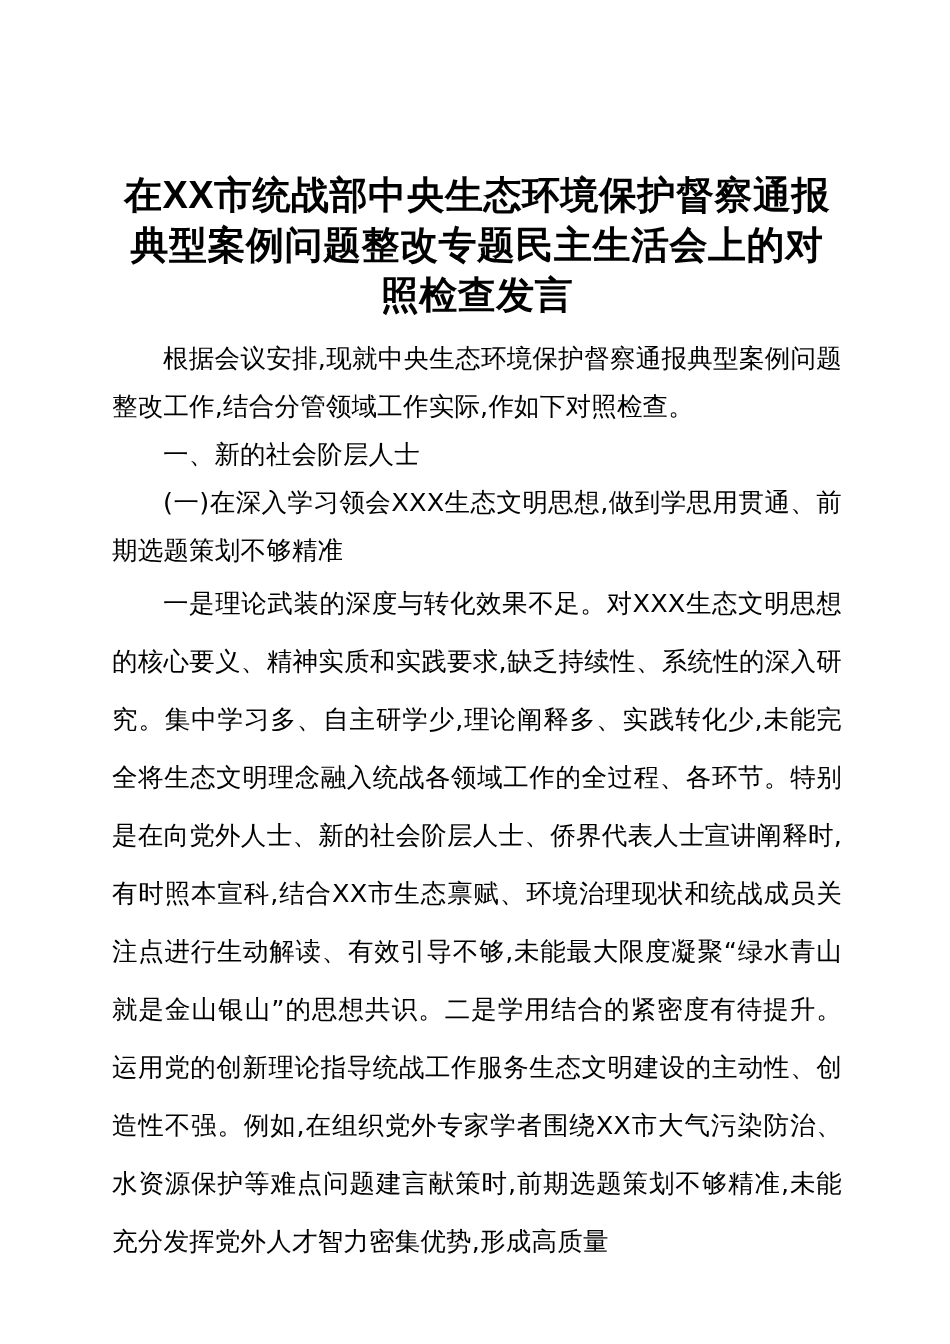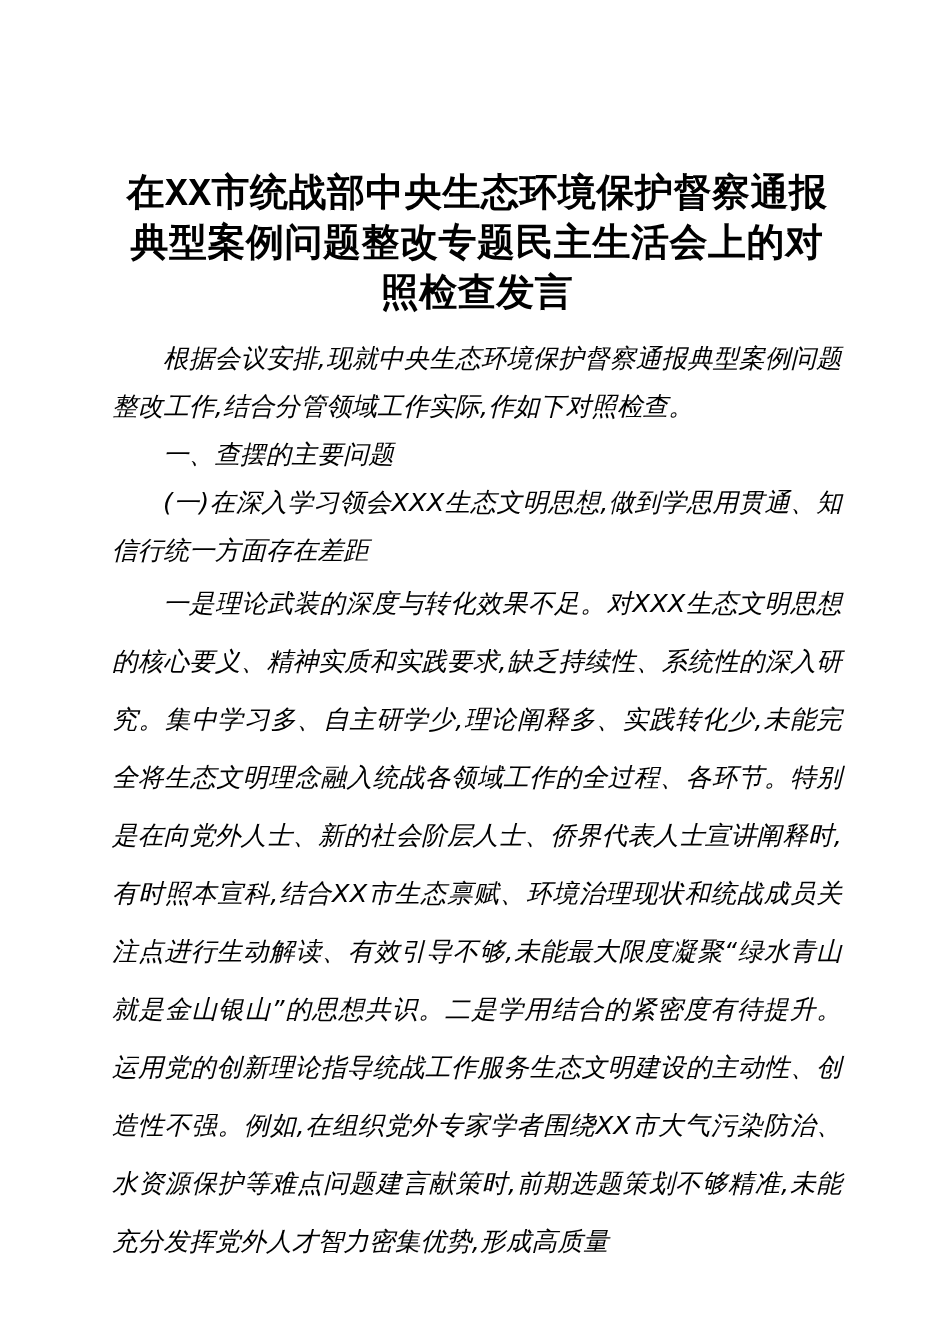--- a/index.html
+++ b/index.html
@@ -15,52 +15,51 @@
     overflow: hidden;
   }
   .page {
     width: 950px;
     height: 1344px;
     box-sizing: border-box;
     padding: 170px 108px 40px 112px;
     position: relative;
   }
   .doc-title {
-    font-family: Liberation Mono, monospace;
+    font-family: Liberation Sans, sans-serif;
     font-weight: bold;
     font-size: 38px;
     line-height: 50px;
     text-align: center;
     letter-spacing: 0.5px;
     margin: 0 0 14px 0;
     word-break: break-all;
   }
   .para {
     font-size: 25.5px;
     line-height: 48px;
     text-align: justify;
     text-justify: inter-ideograph;
     margin: 0;
     text-indent: 2em;
     word-break: break-all;
     letter-spacing: 0.2px;
-    font-style: italic;
   }
   .para.tight {
     line-height: 58px;
   }
 </style>
 </head>
 <body>
 
 <div class="page">
 
   <h1 class="doc-title">在XX市统战部中央生态环境保护督察通报典型案例问题整改专题民主生活会上的对照检查发言</h1>
 
   <p class="para">根据会议安排,现就中央生态环境保护督察通报典型案例问题整改工作,结合分管领域工作实际,作如下对照检查。</p>
 
-  <p class="para">一、查摆的主要问题</p>
+  <p class="para">一、新的社会阶层人士</p>
 
-  <p class="para">(一)在深入学习领会XXX生态文明思想,做到学思用贯通、知信行统一方面存在差距</p>
+  <p class="para">(一)在深入学习领会XXX生态文明思想,做到学思用贯通、前期选题策划不够精准</p>
 
   <p class="para tight">一是理论武装的深度与转化效果不足。对XXX生态文明思想的核心要义、精神实质和实践要求,缺乏持续性、系统性的深入研究。集中学习多、自主研学少,理论阐释多、实践转化少,未能完全将生态文明理念融入统战各领域工作的全过程、各环节。特别是在向党外人士、新的社会阶层人士、侨界代表人士宣讲阐释时,有时照本宣科,结合XX市生态禀赋、环境治理现状和统战成员关注点进行生动解读、有效引导不够,未能最大限度凝聚“绿水青山就是金山银山”的思想共识。二是学用结合的紧密度有待提升。运用党的创新理论指导统战工作服务生态文明建设的主动性、创造性不强。例如,在组织党外专家学者围绕XX市大气污染防治、水资源保护等难点问题建言献策时,前期选题策划不够精准,未能充分发挥党外人才智力密集优势,形成高质量</p>
 
 </div>
 
 </body></html>

